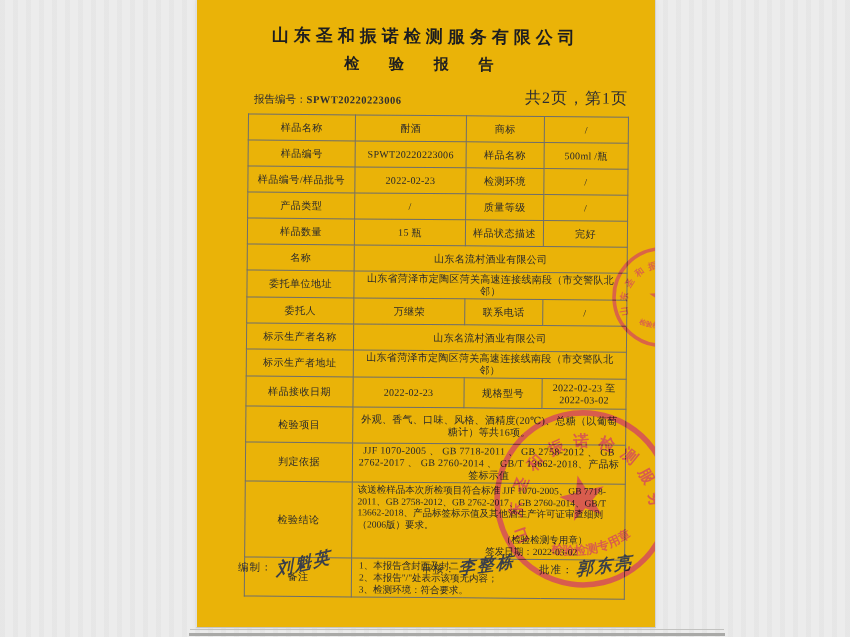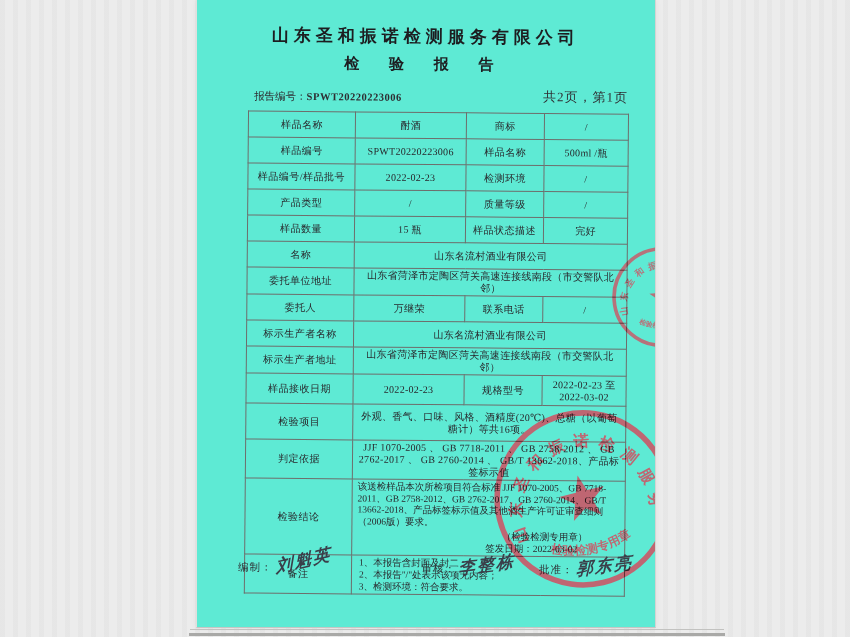--- a/index.html
+++ b/index.html
@@ -6,36 +6,36 @@
   html,body { width:850px; height:637px; overflow:hidden; }
   body {
     font-family:"Liberation Serif","DejaVu Serif",serif;
     background:#ececec;
     background-image:repeating-linear-gradient(90deg, rgba(0,0,0,0.025) 0 5px, rgba(0,0,0,0) 5px 13px);
     position:relative;
     color:#2e2e32;
   }
   .paper {
     position:absolute; left:196px; top:0; width:460px; height:628px;
-    background:#5eead4;
+    background:#eab308;
     border-left:1px solid #e0e0de;
     border-right:1px solid #d4d4d2;
     border-bottom:1px solid #c6c6c4;
     overflow:hidden;
     box-shadow:0 0 6px rgba(0,0,0,0.06);
   }
   .content { position:absolute; inset:0; transform:rotate(0.5deg); transform-origin:50% 0; }
   .desk-line-a { position:absolute; left:190px; top:629px; width:534px; height:1px; background:#c2c2c0; }
   .desk-line-b { position:absolute; left:189px; top:633px; width:536px; height:3px; background:#a9a9a7; }
 
   .company-title { margin-top:25px; text-align:center; font-size:17px; font-weight:700; letter-spacing:5px; color:#1d1d20; }
   .report-title  { margin-top:7px;  text-align:center; font-size:15px; font-weight:700; letter-spacing:13px; color:#1d1d20; }
   .report-line { display:flex; justify-content:space-between; align-items:flex-end; margin:13px 26px 0 58px; font-size:10.5px; }
   .report-no { font-weight:600; letter-spacing:0.5px; }
-  .pages { font-size:13px; letter-spacing:1px; }
+  .pages { font-size:16px; letter-spacing:1px; }
 
   table.report {
     margin:7px 0 0 52px; width:380px;
     border-collapse:collapse; table-layout:fixed;
     font-size:10px; color:#28282c;
   }
   table.report td { border:1px solid #6e6e6c; text-align:center; vertical-align:middle; padding:1px 3px; line-height:12px; }
   td.lab { letter-spacing:0.5px; }
   td.val { letter-spacing:0.3px; }
   td.left { text-align:left; padding-left:6px; }
@@ -43,21 +43,21 @@
   tr.r-date { height:30px; }
   tr.r-two  { height:36px; }
   tr.r-con  { height:52px; }
   tr.r-rem  { height:37px; }
   .con-text { text-align:left; font-size:9.5px; line-height:11.5px; padding:1px 2px 0 2px; }
   .stamp-note { text-align:right; padding-right:34px; margin-top:2px; font-size:9.5px; }
   .issue-date { text-align:right; padding-right:44px; font-size:9.5px; }
   .rem-line { text-align:left; font-size:9.5px; line-height:12px; padding-left:4px; }
 
   .sign-row { position:absolute; left:46px; top:552px; width:395px; display:flex; align-items:flex-start; font-size:10.5px; }
-  .sig-group { display:flex; align-items:center; }
+  .sig-group { display:flex; align-items:flex-end; }
   .sig-label { padding-top:10px; letter-spacing:1px; }
   .sig {
     font-family:"DejaVu Serif","Liberation Serif",serif;
     font-style:italic; font-weight:700; font-size:17px; color:#3a3f4a;
     transform:rotate(-8deg) skewX(-8deg); display:inline-block; letter-spacing:2px; margin-left:2px;
   }
   .sig-prepared { transform:rotate(-14deg) skewX(-10deg); margin-top:-6px; }
   .sig-g2 { margin-left:90px; }
   .sig-g3 { margin-left:24px; }
 

